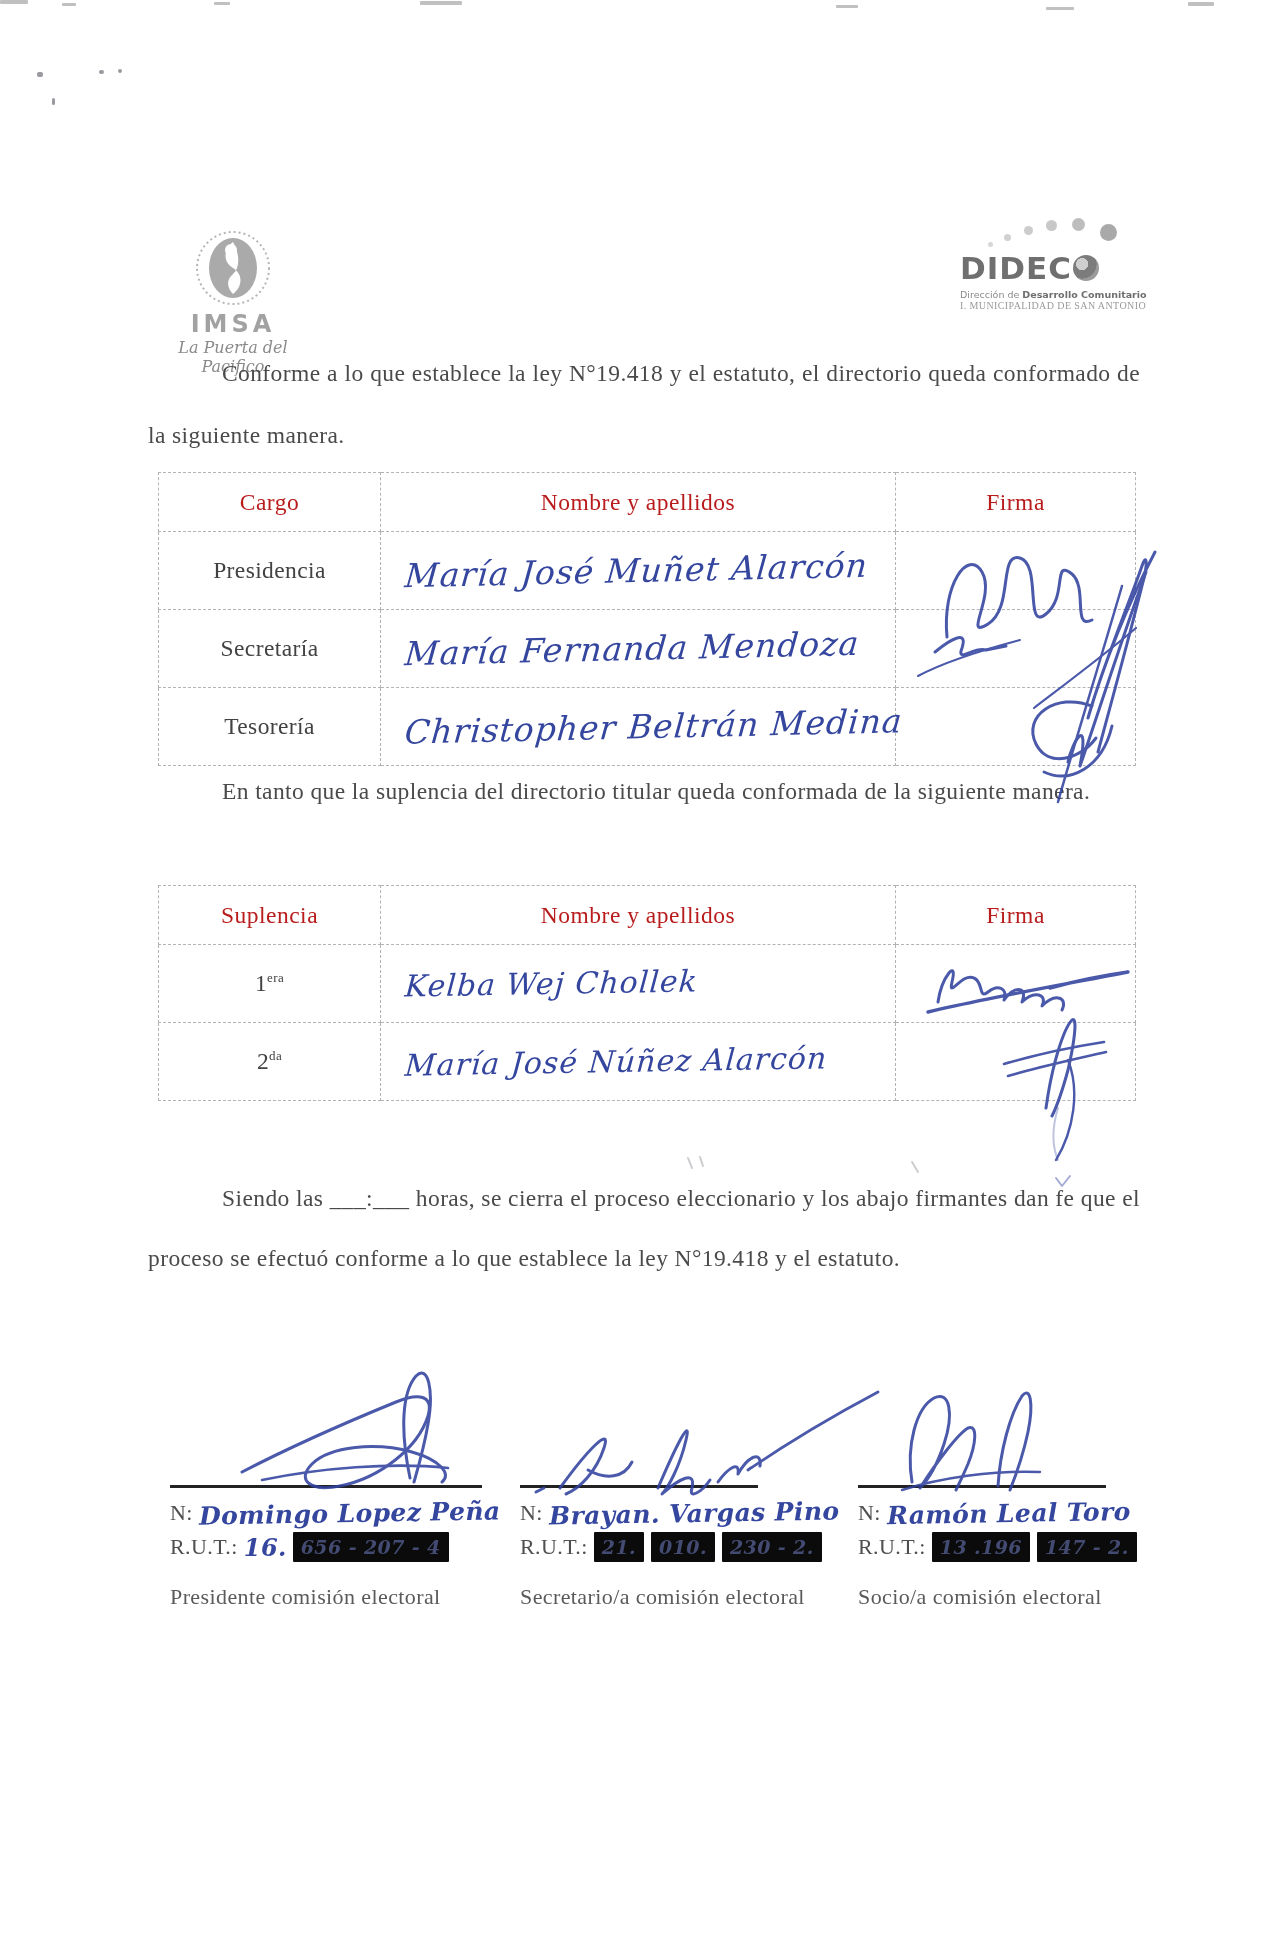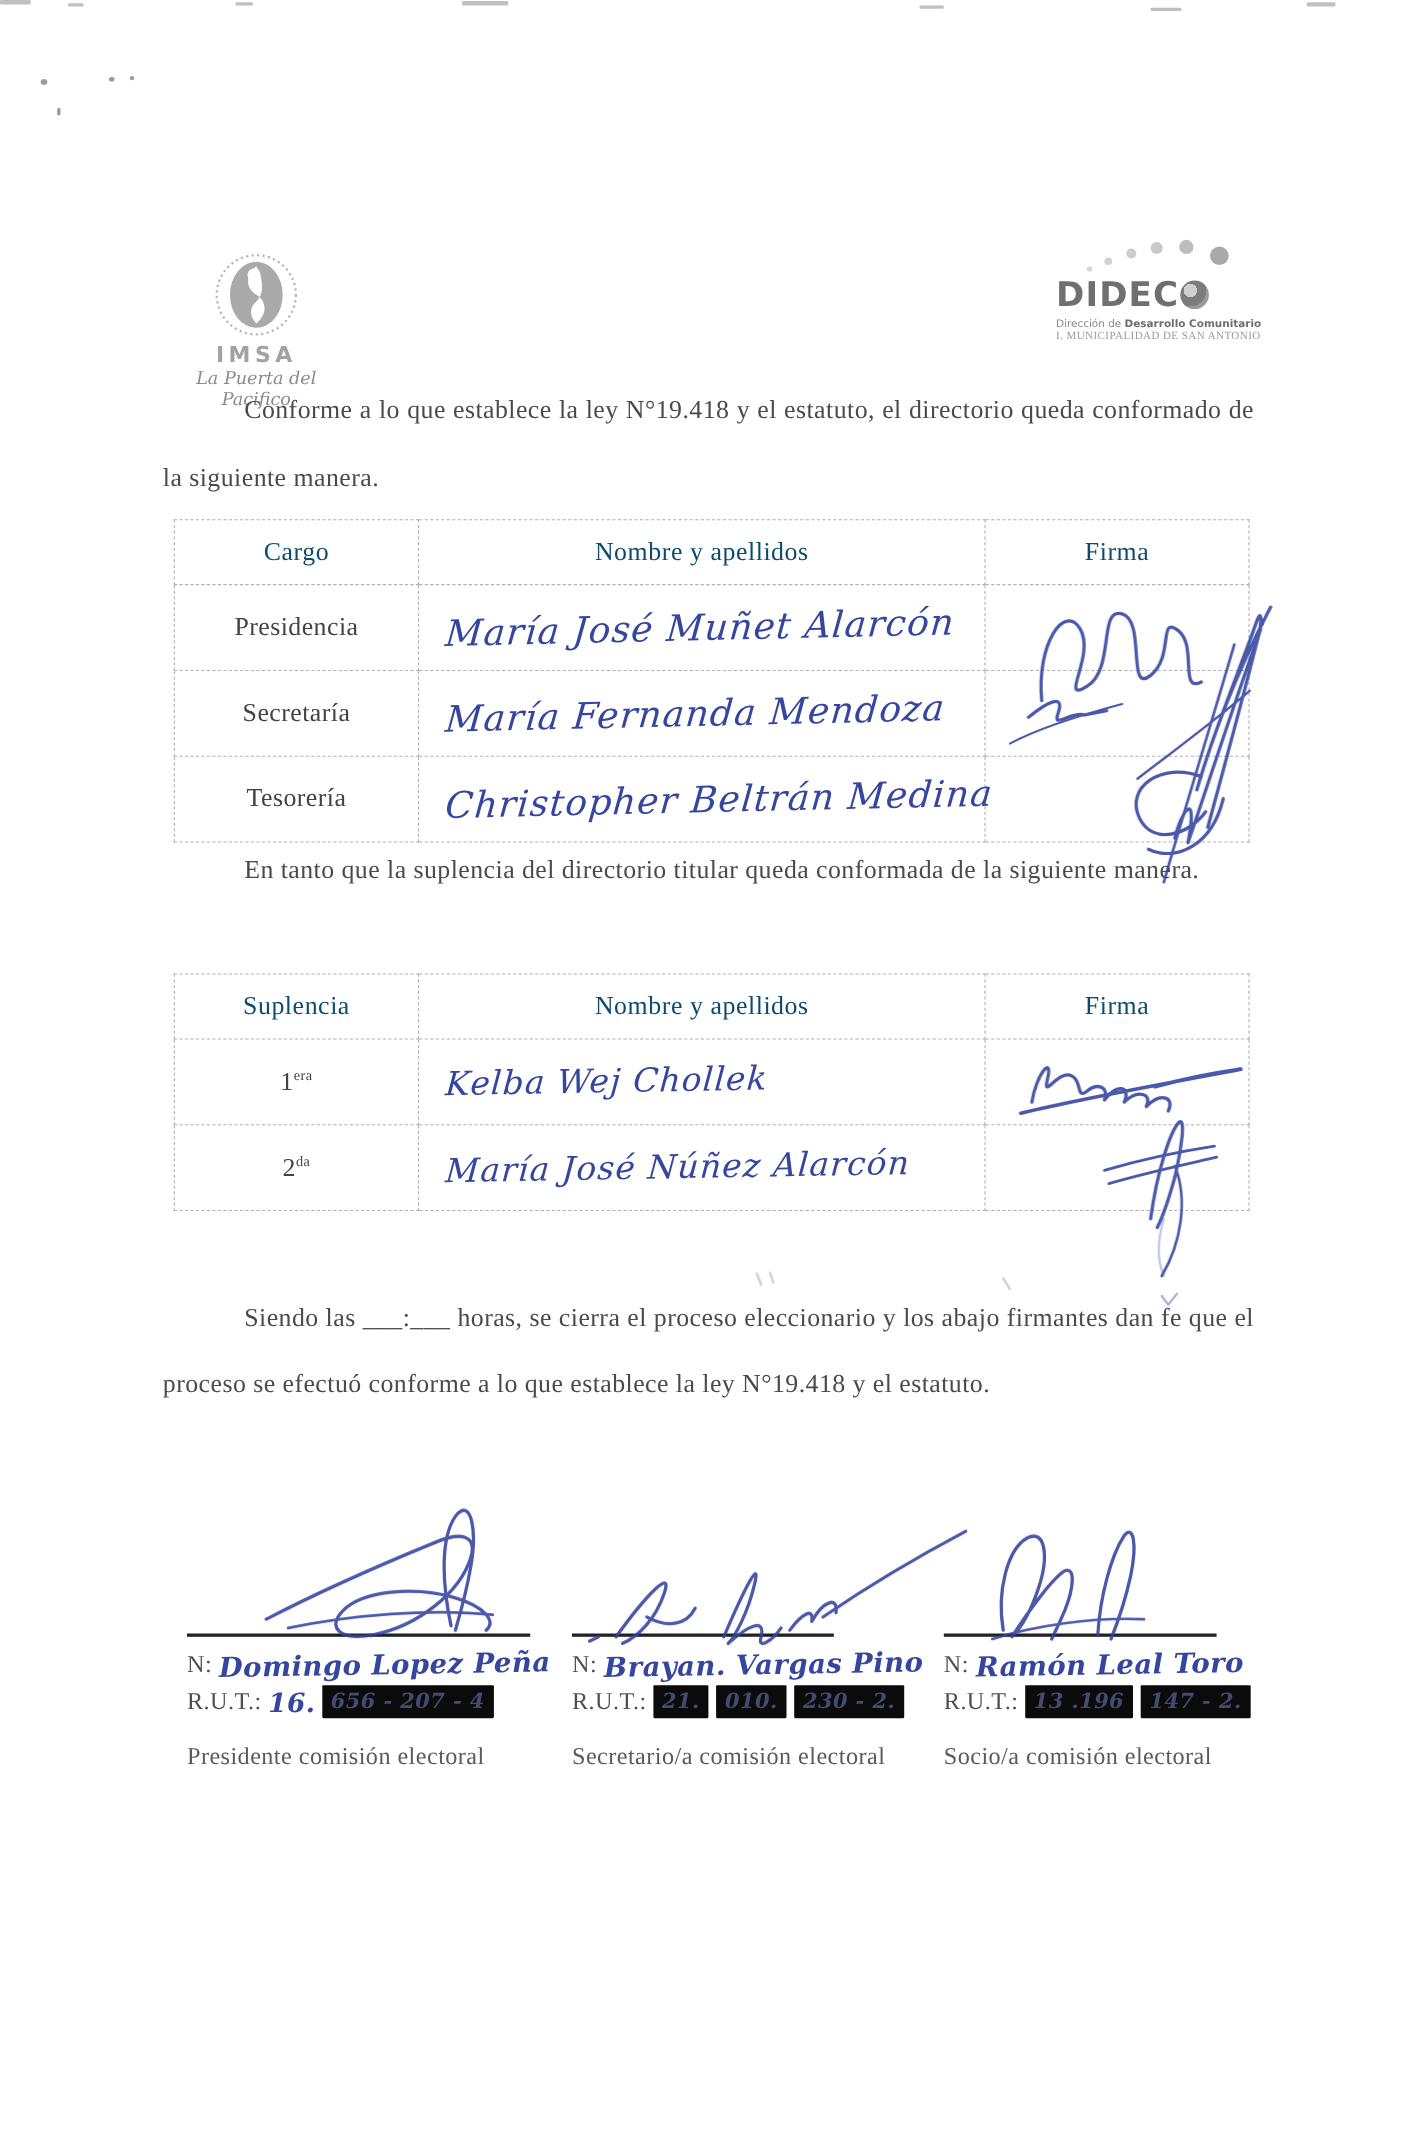--- a/index.html
+++ b/index.html
@@ -3,41 +3,41 @@
 <meta charset="utf-8">
 <style>
   html,body{margin:0;padding:0;background:#ffffff;}
   .page{position:relative;width:1279px;height:1938px;background:#ffffff;overflow:hidden;
         font-family:"Liberation Serif","DejaVu Serif",serif;color:#474747;}
   .artifact{position:absolute;background:#8d8d8d;opacity:.55;border-radius:1px;}
   .speck{position:absolute;background:#6f6f77;opacity:.7;border-radius:2px;}
 
   
   .imsa{position:absolute;left:148px;top:228px;width:170px;text-align:center;color:#9a9a9a;}
-  .imsa-acronym{font-family:"DejaVu Sans",sans-serif;font-weight:bold;font-size:20px;letter-spacing:4px;color:#a2a2a2;margin-top:2px;}
+  .imsa-acronym{font-family:"DejaVu Sans",sans-serif;font-weight:bold;font-size:24px;letter-spacing:4px;color:#a2a2a2;margin-top:2px;}
   .imsa-tagline{font-style:italic;font-size:16px;color:#8a8a8a;font-family:"DejaVu Serif",serif;}
   .dideco{position:absolute;left:960px;top:250px;width:190px;color:#7c7c7c;}
   .dideco-dots{position:absolute;left:28px;top:-38px;width:150px;height:40px;}
   .dideco-dots i{position:absolute;border-radius:50%;background:#9a9a9a;}
   .dideco-word{font-family:"DejaVu Sans",sans-serif;font-size:31px;font-weight:bold;color:#6f6f6f;letter-spacing:1px;display:flex;align-items:center;}
   .globe{display:inline-block;width:26px;height:26px;border-radius:50%;margin-left:1px;
          background:radial-gradient(circle at 35% 35%, #cfcfcf 0 25%, #7c7c7c 26% 60%, #9b9b9b 61%);}
   .dideco-sub1{font-family:"DejaVu Sans",sans-serif;font-size:9.5px;color:#8b8b8b;margin-top:3px;}
   .dideco-sub1 b{color:#6e6e6e;}
   .dideco-sub2{font-family:Liberation Serif, serif;font-size:10px;color:#9a9a9a;letter-spacing:.4px;}
 
   
   .para{position:absolute;left:148px;width:992px;font-size:23.5px;letter-spacing:.4px;
         color:#4a4a4a;text-align:justify;text-indent:74px;line-height:62px;margin:0;}
   .p3{line-height:60px;}
 
   
   table.tbl{position:absolute;left:158px;border-collapse:collapse;table-layout:fixed;width:977px;}
   .tbl th,.tbl td{border:1px dashed #b3b3b3;padding:0 8px;}
-  .tbl th{height:58px;font-weight:normal;font-size:23.5px;letter-spacing:.5px;color:#0c4a6e;text-align:center;}
+  .tbl th{height:58px;font-weight:normal;font-size:23.5px;letter-spacing:.5px;color:#b91c1c;text-align:center;}
   .tbl td{height:77px;}
   td.cargo{font-size:23.5px;text-align:center;color:#424242;letter-spacing:.4px;}
   td.cargo sup{font-size:13px;}
   td.namecell{text-align:left;padding-left:24px;}
   td.firmacell{position:relative;}
 
   
   .hand{font-family:"DejaVu Serif",serif;font-style:italic;color:#35469f;}
   .hand.big{font-size:33px;display:inline-block;transform:rotate(-1.3deg) skewX(-6deg);letter-spacing:1px;white-space:nowrap;}
   .hand.med{font-size:30px;display:inline-block;transform:rotate(-1deg) skewX(-5deg);letter-spacing:1px;white-space:nowrap;}

